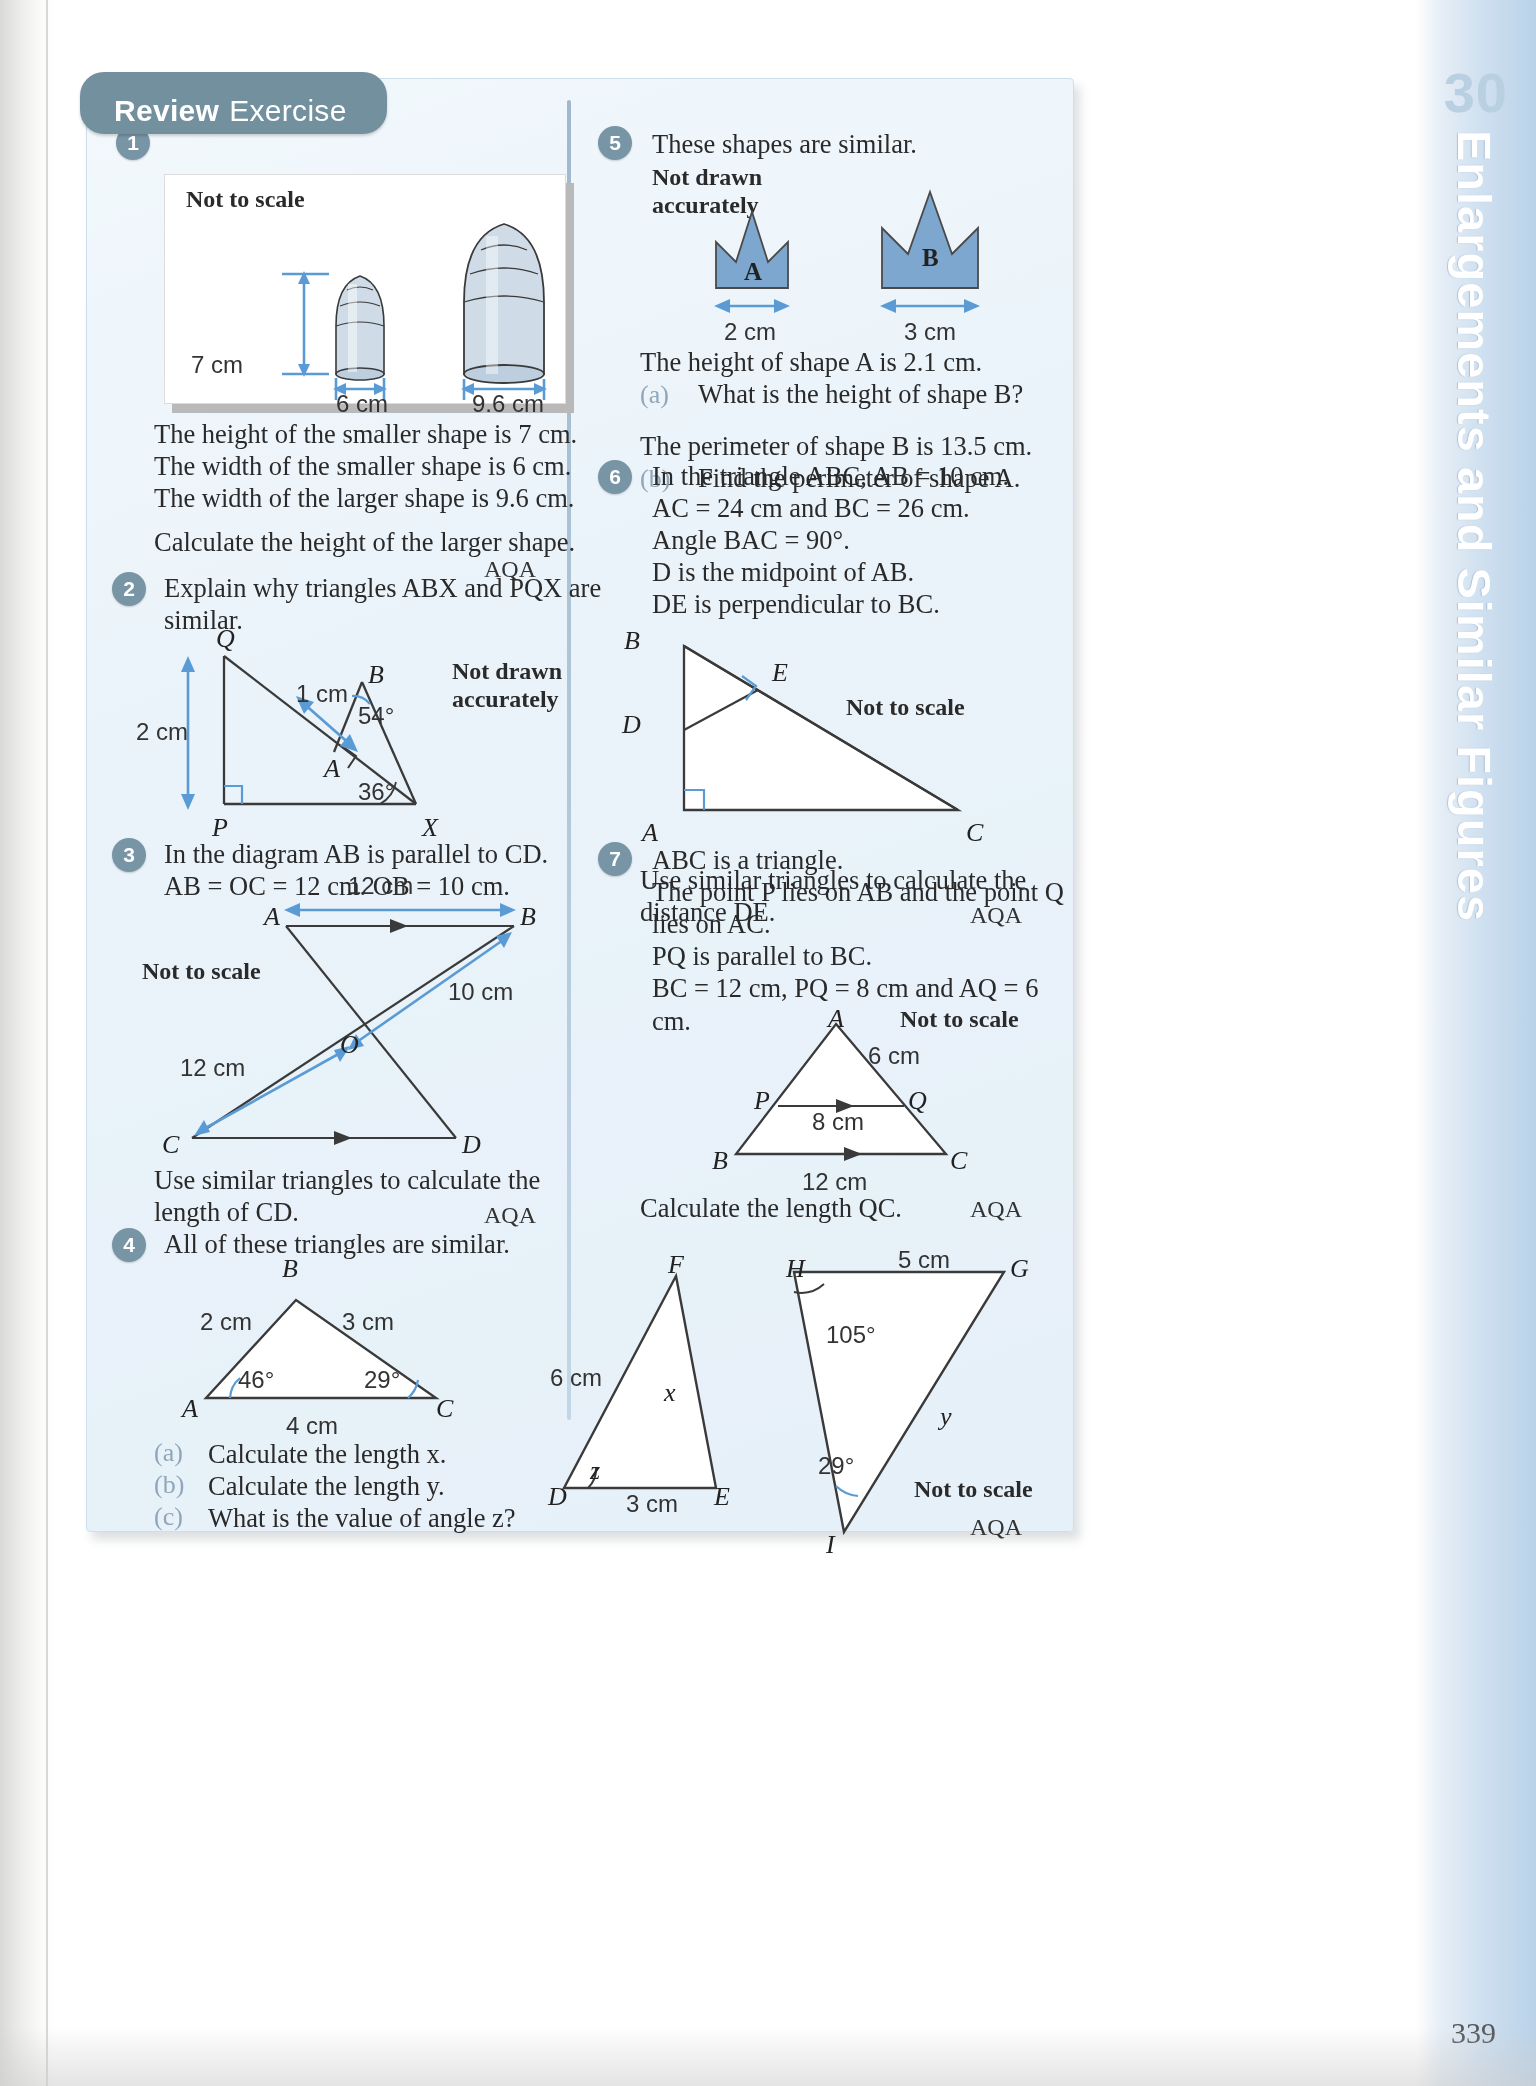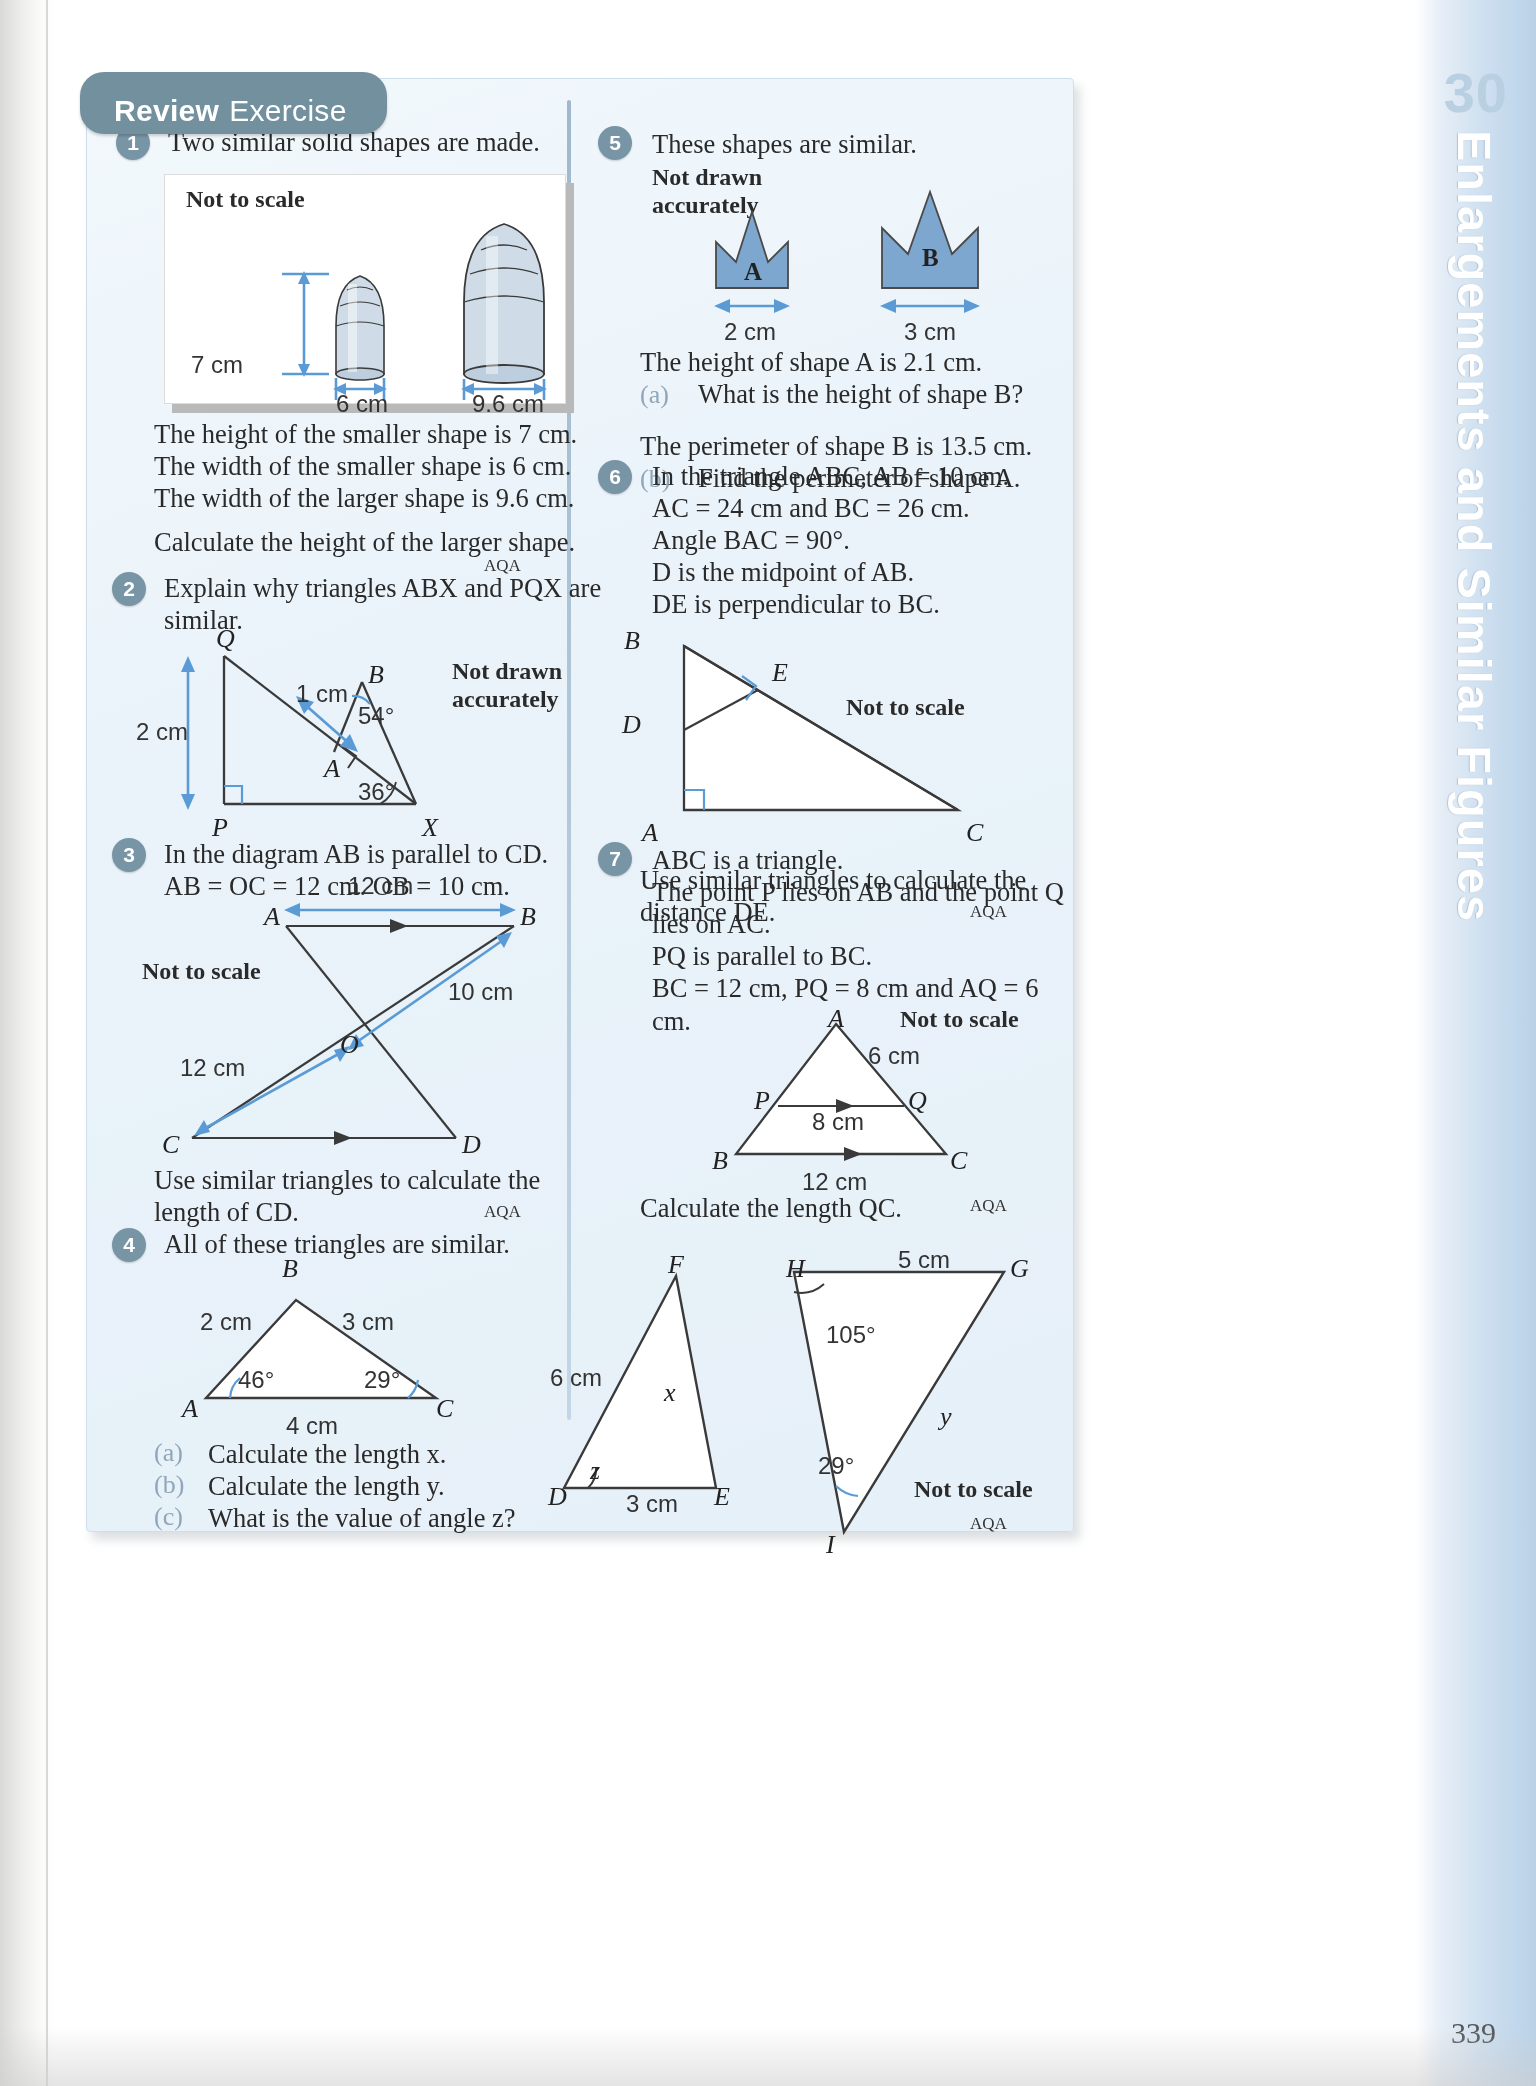--- a/index.html
+++ b/index.html
@@ -92,21 +92,21 @@
     box-shadow:0 1px 2px rgba(0,0,0,.18);
   }
   .qtext{
     position:absolute;
     font-family:"Liberation Serif",serif;
     font-size:26.5px;color:#2a2a2a;line-height:1.23;
   }
   .small-bold{font-family:"Liberation Serif",serif;font-weight:700;font-size:24px;color:#2a2a2a;}
   .aqa{
     position:absolute;font-family:"Liberation Serif",serif;
-    font-size:17px;color:#333;
+    font-size:24px;color:#333;
   }
   .sublabel{
     position:absolute;font-family:"Liberation Serif",serif;font-size:26px;color:#8fa6bb;
   }
   .dimlabel{
     position:absolute;font-family:"Liberation Sans",sans-serif;
     font-size:24px;color:#333;
   }
   .geo-label{
     position:absolute;font-family:"Liberation Serif",serif;
@@ -141,21 +141,20 @@
     <div class="panel-inner">
 
       <div class="divider"></div>
 
       <div class="banner">
         <span class="b1">Review</span>
         <span class="b2">Exercise</span>
       </div>
 
       <div class="qnum" style="left:30px;top:48px;">1</div>
-      <div class="qtext" style="left:82px;top:48px;width:400px;">Two similar solid shapes are made.</div>
 
       <div class="q1box"></div>
       <div class="small-bold" style="position:absolute;left:100px;top:108px;">Not to scale</div>
 
       <svg style="left:78px;top:96px;" width="400" height="228">
 
         <g>
           <path d="M172 200 L172 152 Q172 110 196 102 Q220 110 220 152 L220 200 Z" fill="#cfdce8" stroke="#3a3a3a" stroke-width="1.6"></path>
           <path d="M172 152 Q196 144 220 152" fill="none" stroke="#3a3a3a" stroke-width="1.2"></path>
           <path d="M176 132 Q196 124 216 132" fill="none" stroke="#3a3a3a" stroke-width="1.2"></path>

